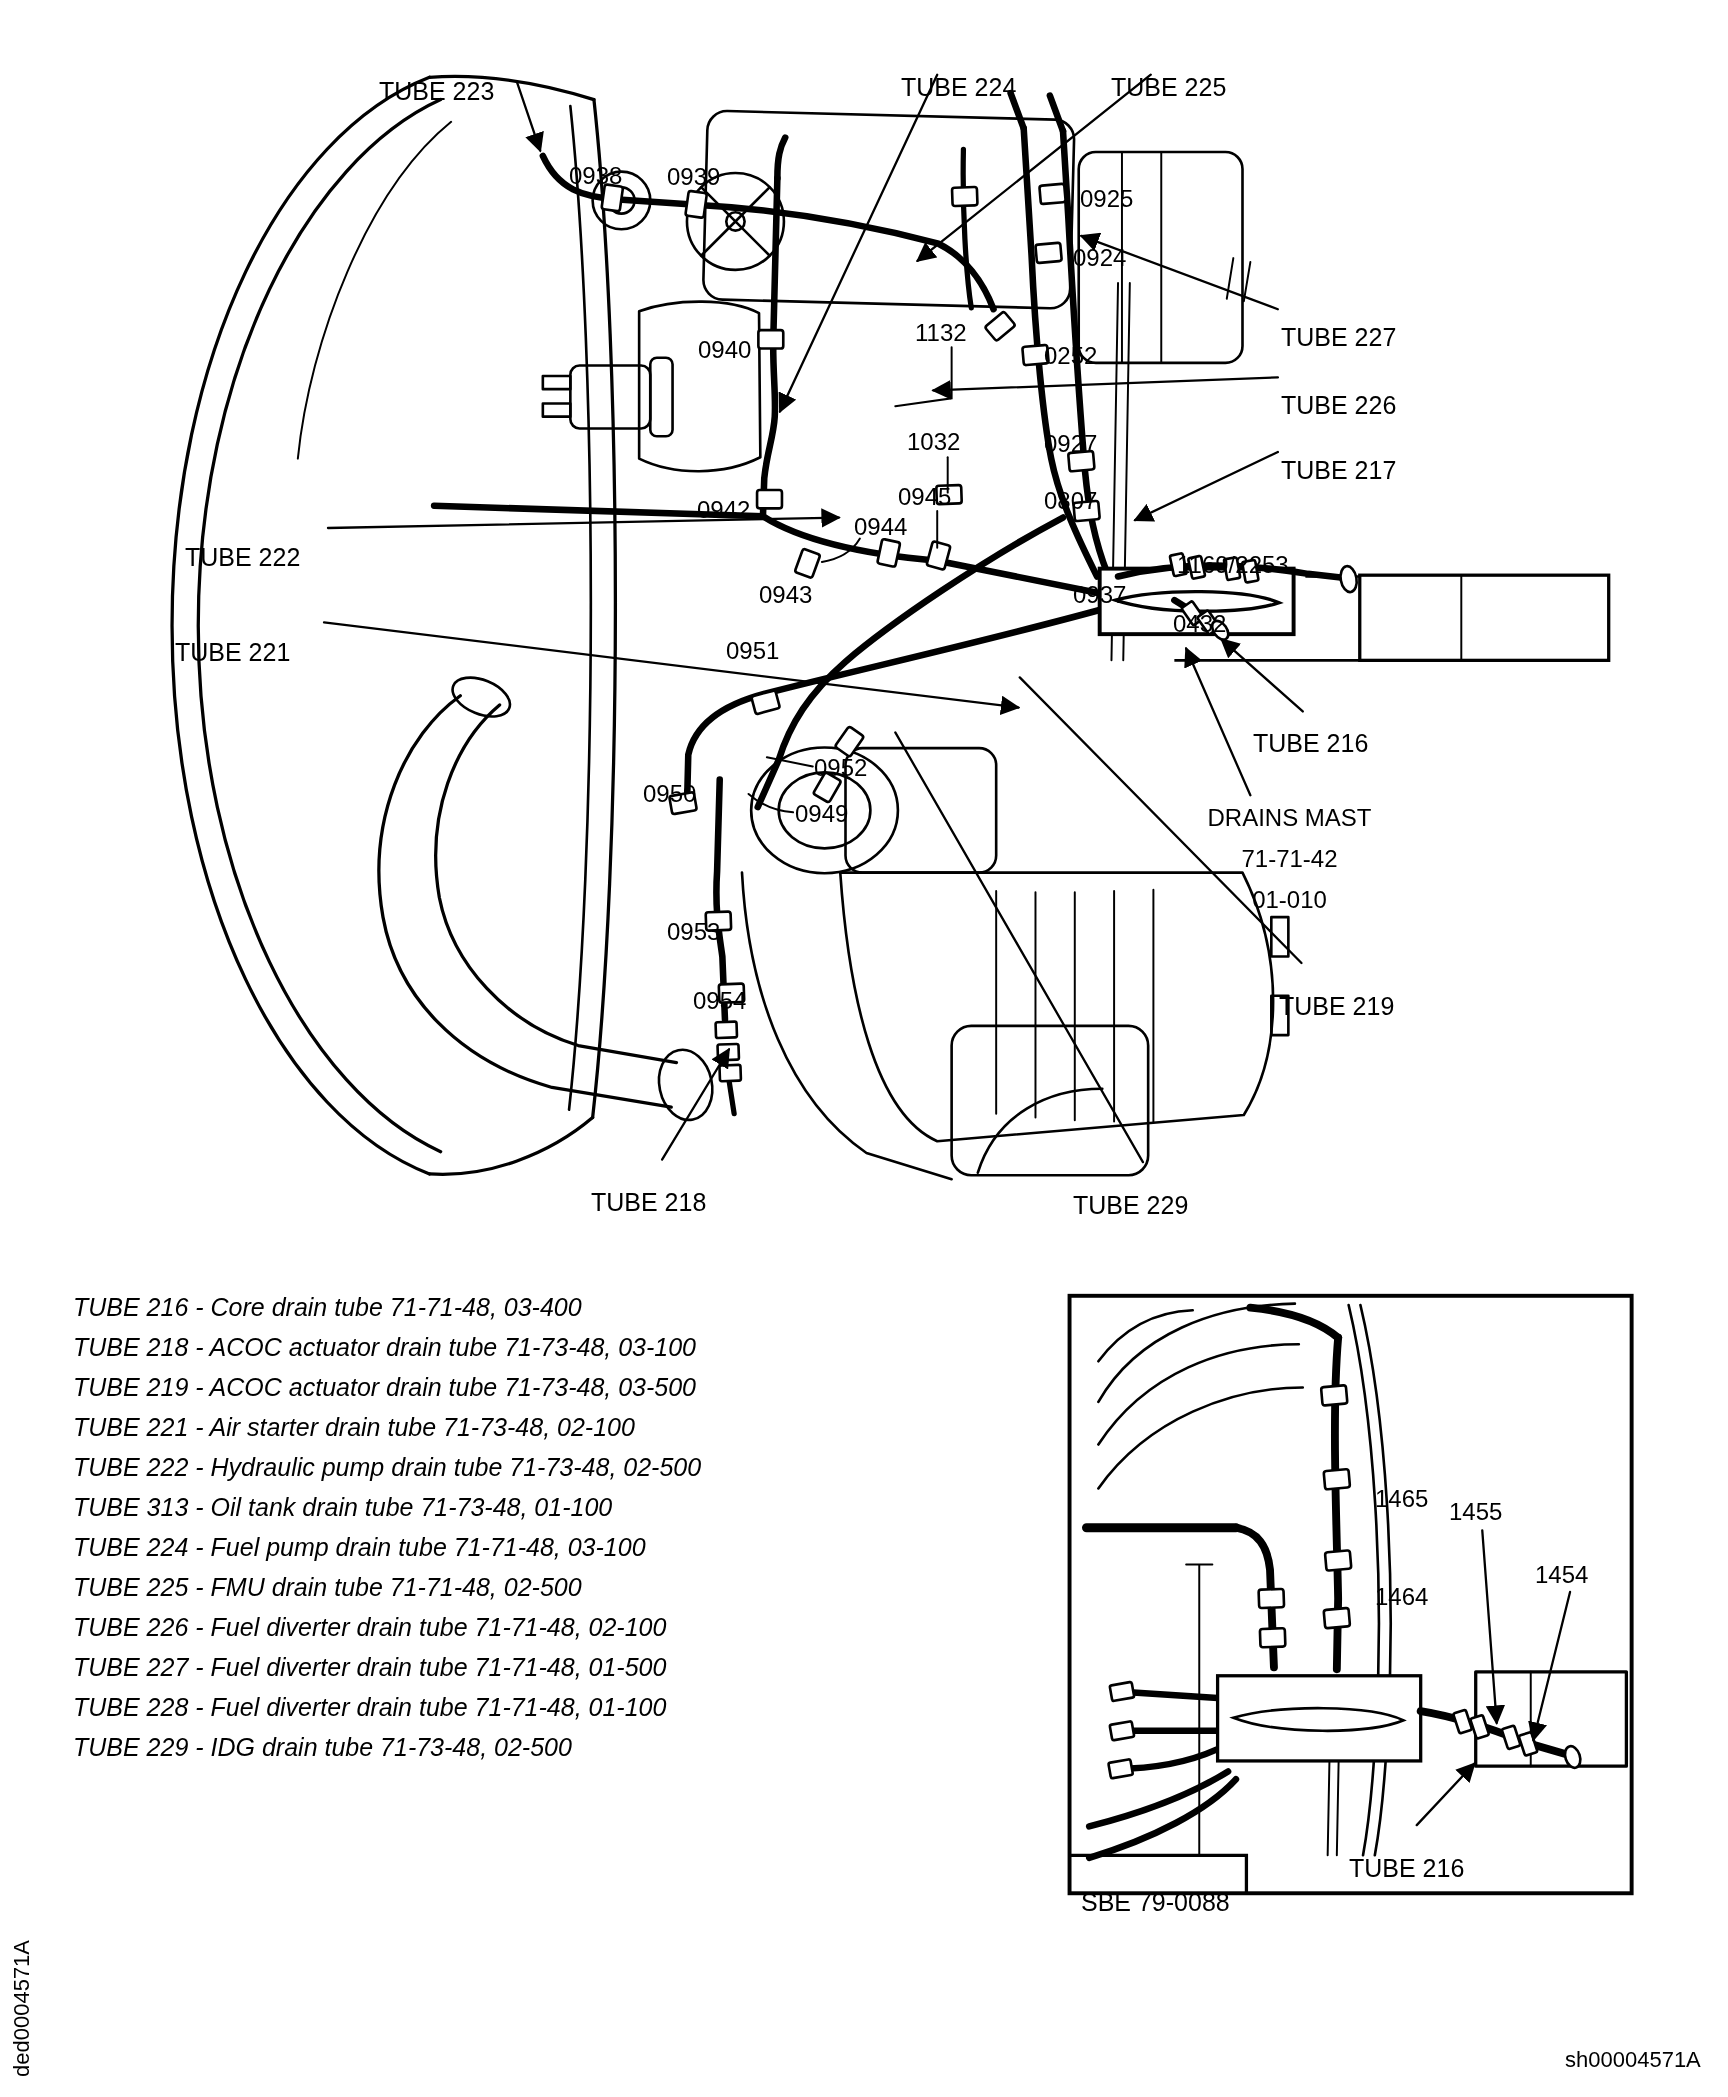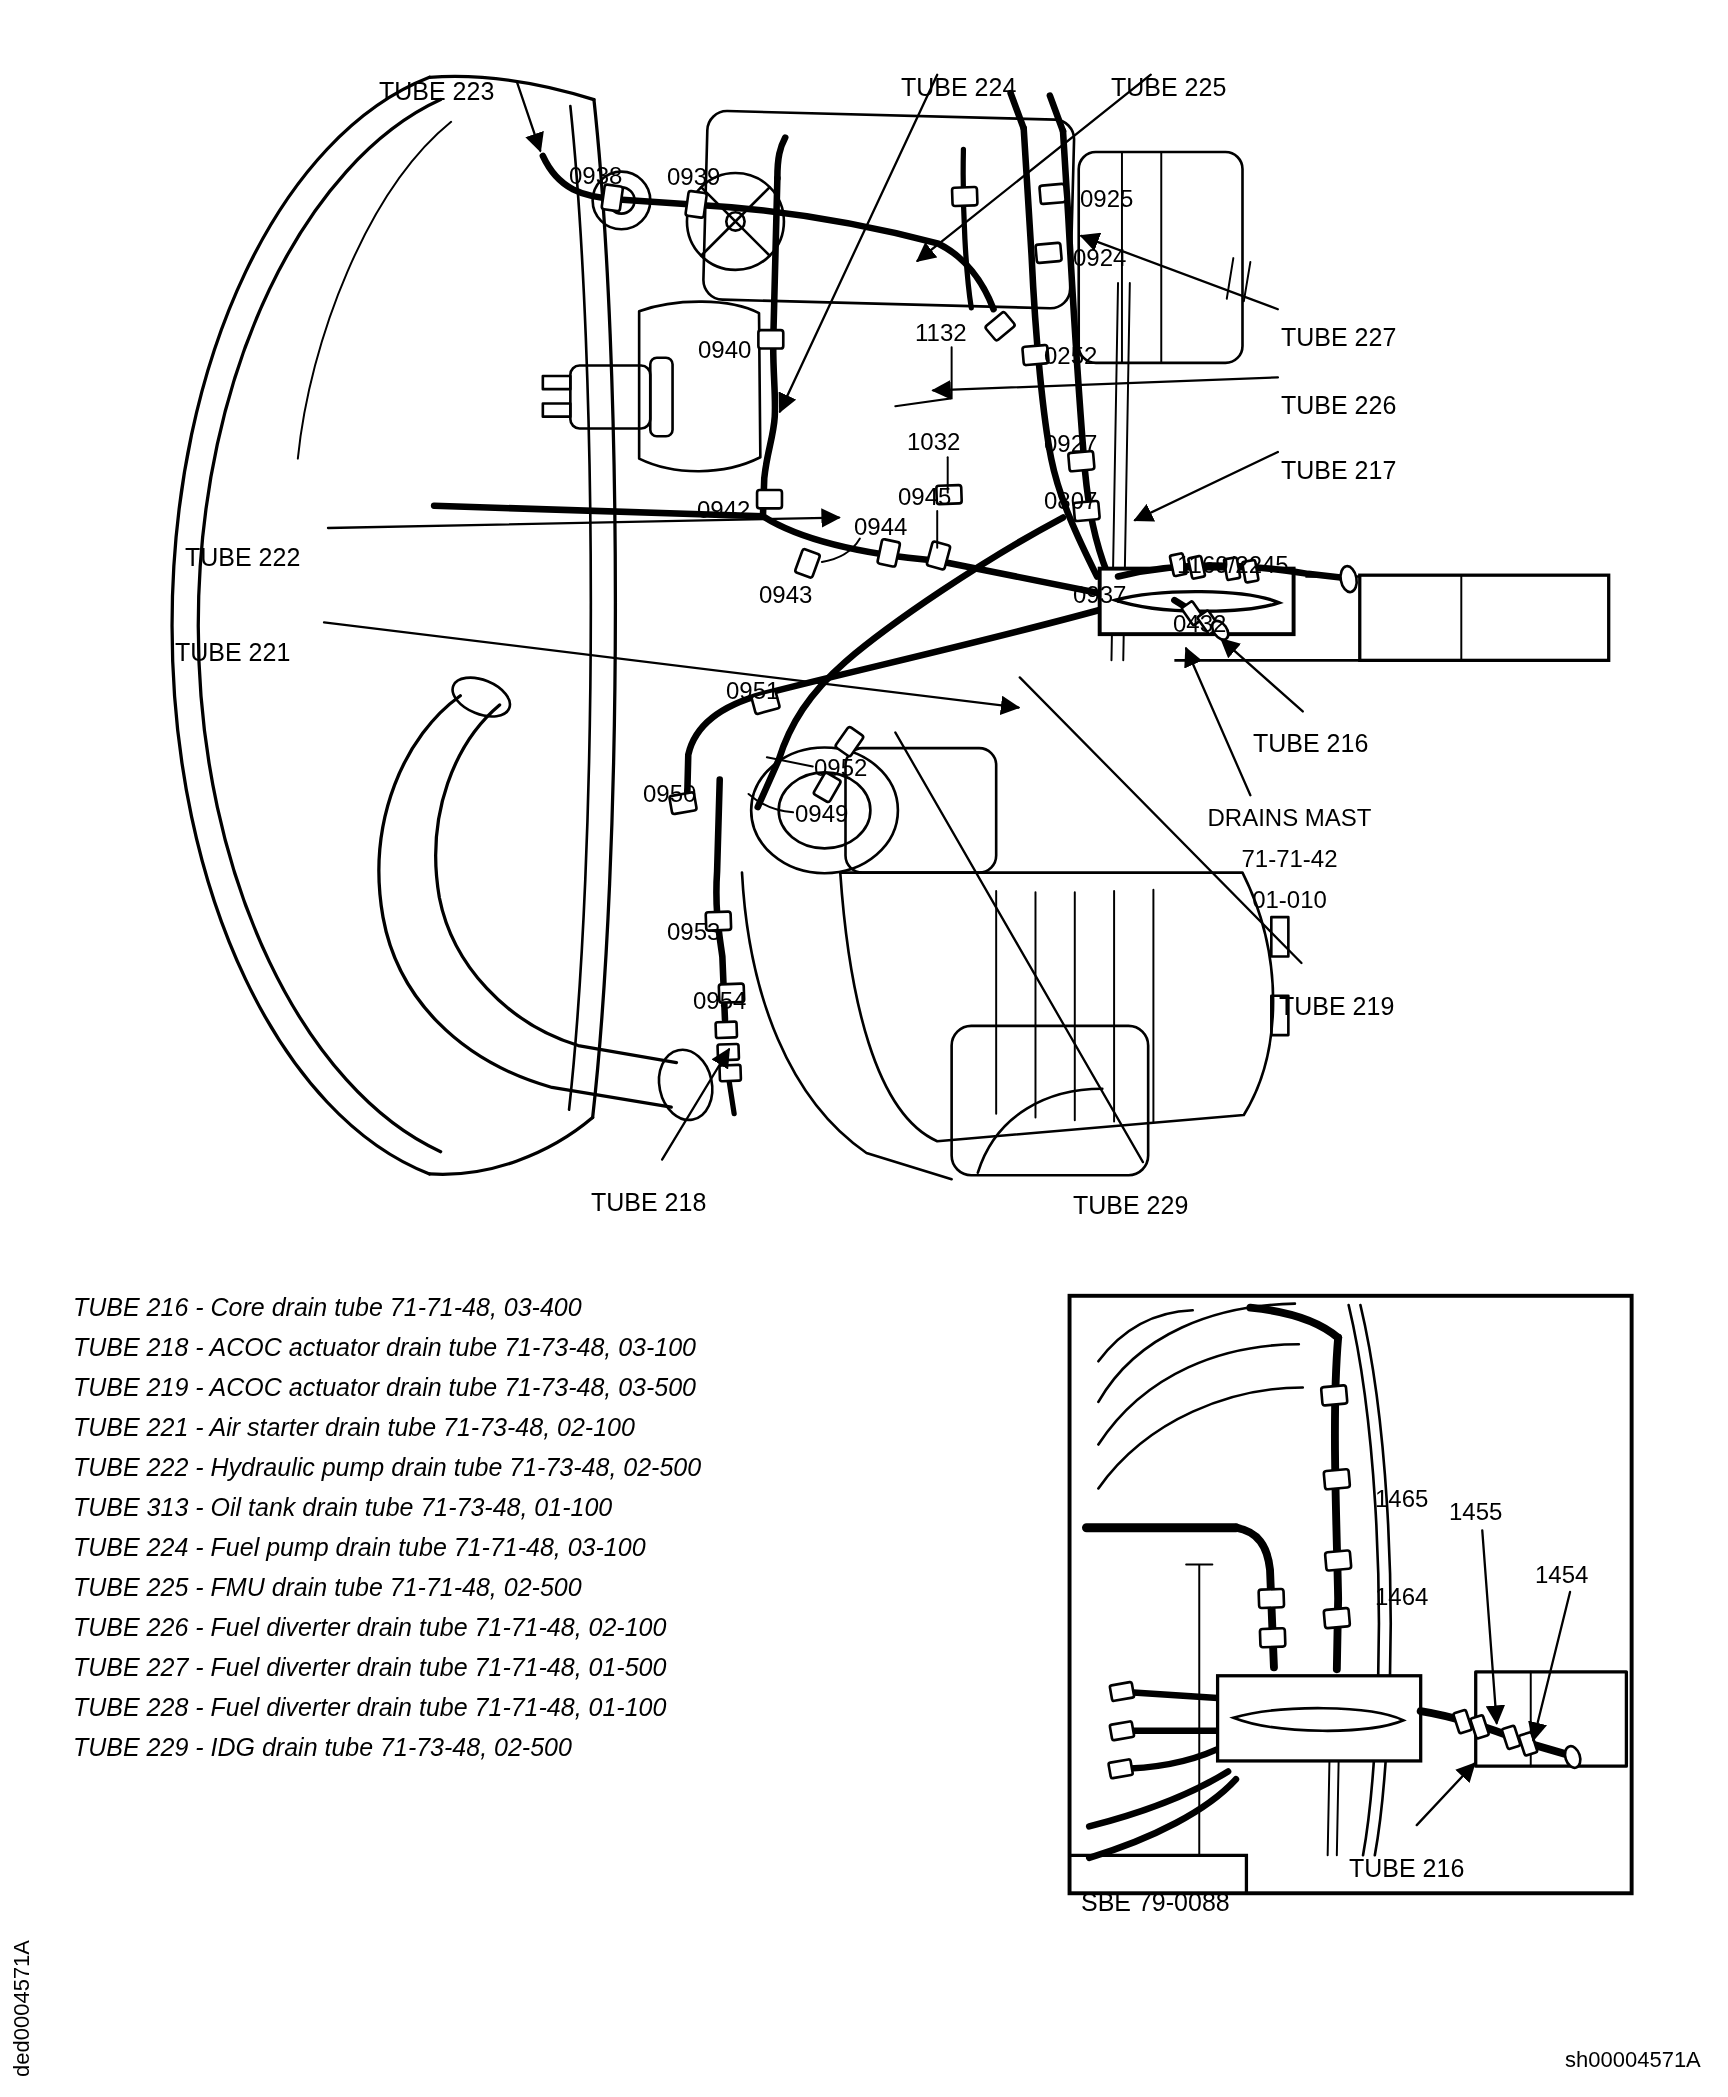--- a/index.html
+++ b/index.html
@@ -228,25 +228,25 @@
 <div class="lbl" style="left:1044px;top:343px">0252</div>
 <div class="lbl" style="left:907px;top:429px">1032</div>
 <div class="lbl" style="left:1044px;top:431px">0927</div>
 <div class="lbl" style="left:898px;top:484px">0945</div>
 <div class="lbl" style="left:1044px;top:488px">0807</div>
 <div class="lbl" style="left:697px;top:497px">0942</div>
 <div class="lbl" style="left:854px;top:514px">0944</div>
 <div class="lbl big" style="left:185px;top:516px">TUBE 222</div>
 <div class="lbl" style="left:759px;top:582px">0943</div>
 <div class="lbl" style="left:1073px;top:582px">0937</div>
-<div class="lbl" style="left:1177px;top:552px">1169/2245</div>
+<div class="lbl" style="left:1177px;top:552px">1169/2253</div>
 <div class="lbl" style="left:1173px;top:611px">0432</div>
 <div class="lbl big" style="left:1253px;top:702px">TUBE 216</div>
 <div class="lbl big" style="left:175px;top:611px">TUBE 221</div>
-<div class="lbl" style="left:726px;top:678px">0951</div>
+<div class="lbl" style="left:726px;top:638px">0951</div>
 <div class="lbl" style="left:814px;top:755px">0952</div>
 <div class="lbl" style="left:643px;top:781px">0950</div>
 <div class="lbl" style="left:795px;top:801px">0949</div>
 
 <div id="drains-mast">
   <div>DRAINS MAST</div>
   <div>71-71-42</div>
   <div>01-010</div>
 </div>
 

